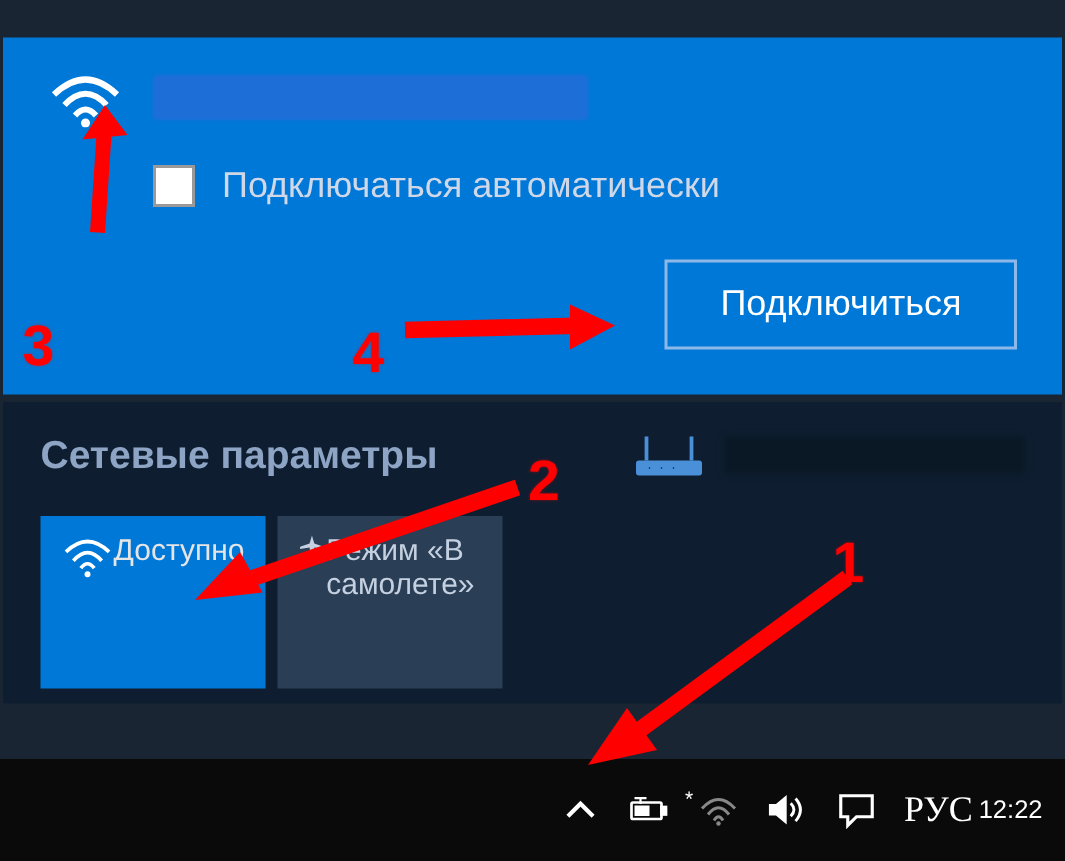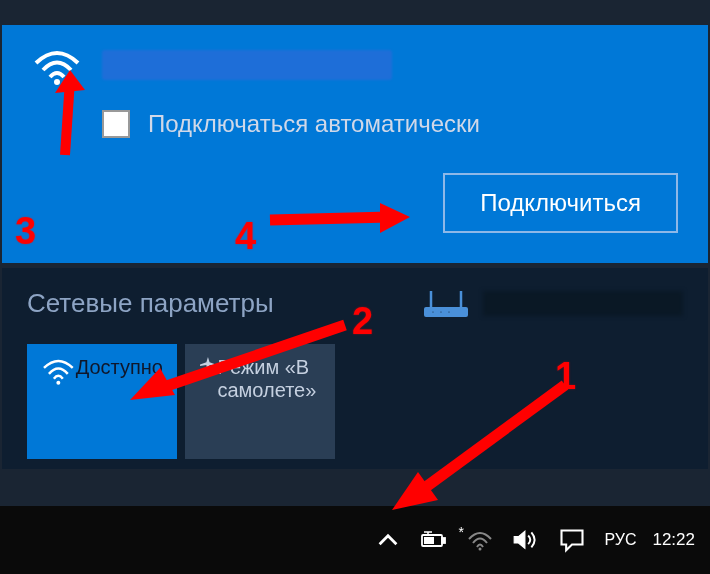--- a/index.html
+++ b/index.html
@@ -89,21 +89,21 @@
     .settings-header {
       display: flex;
       align-items: center;
       justify-content: space-between;
       margin-bottom: 25px;
     }
     
     .settings-title {
       color: #8da4c4;
       font-size: 26px;
-      font-weight: 400;
+      font-weight: 700;
     }
     
     .router-info {
       display: flex;
       align-items: center;
       gap: 12px;
     }
     
     .router-icon {
       width: 50px;
@@ -127,21 +127,21 @@
       height: 115px;
       padding: 12px 14px;
       display: flex;
       flex-direction: row;
       justify-content: space-between;
       cursor: pointer;
     }
     
     .tile-wifi {
       background: #0078d7;
-      color: #0f172a;
+      color: #e5e5e5;
     }
     
     .tile-airplane {
       background: #2a3e55;
       color: #c5d0e0;
     }
     
     .tile-icon {
       width: 35px;
       height: 30px;
@@ -177,22 +177,23 @@
     .tray-icon {
       width: 28px;
       height: 28px;
       display: flex;
       align-items: center;
       justify-content: center;
       cursor: pointer;
     }
     
     .lang-indicator {
-      font-size: 16px;
-      margin-right: 16px;
+      font-size: 24px;
+      margin-right: 4px;
+      font-family: Liberation Serif, serif;
     }
     
     .clock {
       text-align: right;
       font-size: 17px;
       line-height: 1.3;
     }
     
     
     .annotation {

